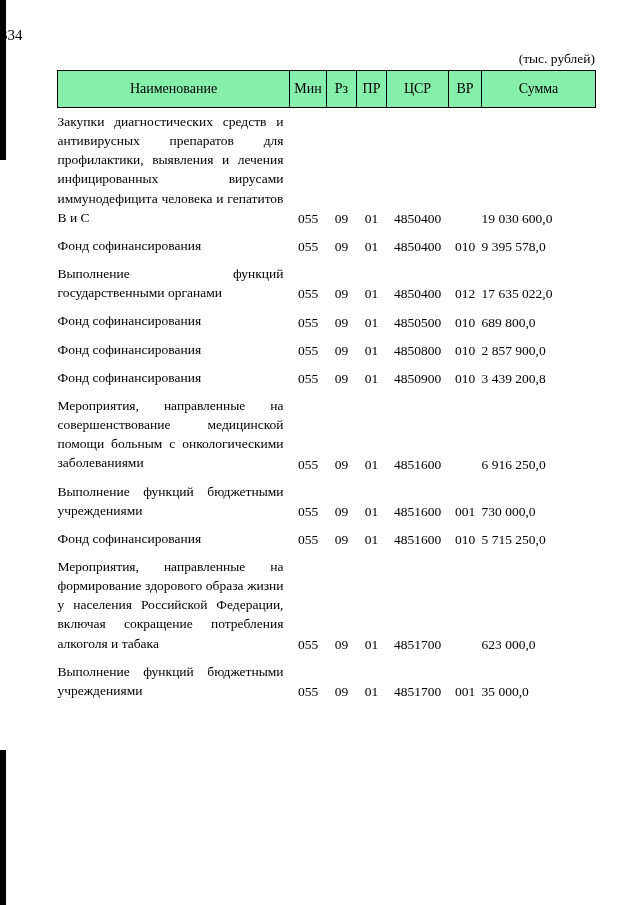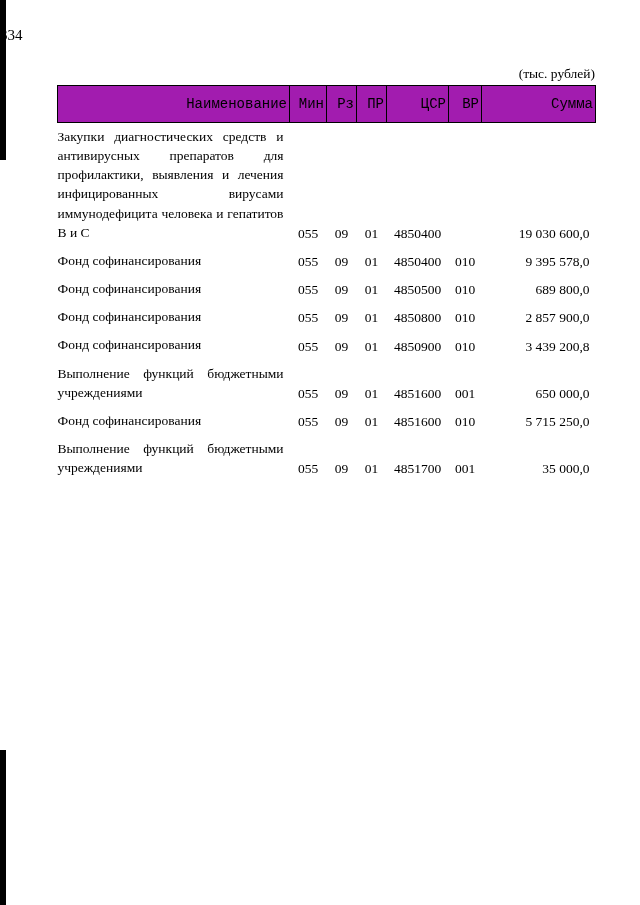--- a/index.html
+++ b/index.html
@@ -23,61 +23,60 @@
 
   .page-number {
     text-align: left;
     font-size: 15px;
     padding-top: 27px;
   }
   .units-note {
     text-align: right;
     font-size: 13.5px;
     padding-right: 45px;
-    margin-top: 22px;
+    margin-top: 7px;
   }
 
   table.budget {
     border-collapse: collapse;
     margin-left: 57px;
     margin-top: 3px;
     table-layout: fixed;
   }
   col.c-name { width: 232px; }
   col.c-min  { width: 37px; }
   col.c-rz   { width: 30px; }
   col.c-pr   { width: 30px; }
   col.c-csr  { width: 62px; }
   col.c-vr   { width: 33px; }
   col.c-sum  { width: 114px; }
 
   thead th {
     border: 1px solid #000;
     font-weight: normal;
     font-size: 14px;
-    text-align: right;
+    text-align: center;
     padding: 10px 2px;
-    background: #a21caf;
-    font-family: Liberation Mono, monospace;
+    background: #86efac;
   }
 
   tbody td {
     vertical-align: bottom;
     font-size: 13.5px;
     padding: 4px 0 5px 0;
   }
   td.cell-name {
     text-align: justify;
     line-height: 1.42;
     padding-right: 6px;
     vertical-align: top;
     font-family: Liberation Serif, serif;
   }
   td.cell-code { text-align: center; white-space: nowrap; }
-  td.cell-sum  { text-align: right; padding-right: 6px; white-space: nowrap; }
+  td.cell-sum  { text-align: left; padding-right: 6px; white-space: nowrap; }
 </style>
 </head>
 <body>
 
 <div class="scan-artifact top"></div>
 <div class="scan-artifact bottom"></div>
 
 <div class="page-number">334</div>
 <div class="units-note">(тыс. рублей)</div>
 
@@ -115,20 +114,29 @@
       <tr>
         <td class="cell-name">Фонд софинансирования</td>
         <td class="cell-code">055</td>
         <td class="cell-code">09</td>
         <td class="cell-code">01</td>
         <td class="cell-code">4850400</td>
         <td class="cell-code">010</td>
         <td class="cell-sum">9 395 578,0</td>
       </tr>
       <tr>
+        <td class="cell-name">Выполнение функций государственными органами</td>
+        <td class="cell-code">055</td>
+        <td class="cell-code">09</td>
+        <td class="cell-code">01</td>
+        <td class="cell-code">4850400</td>
+        <td class="cell-code">012</td>
+        <td class="cell-sum">17 635 022,0</td>
+      </tr>
+      <tr>
         <td class="cell-name">Фонд софинансирования</td>
         <td class="cell-code">055</td>
         <td class="cell-code">09</td>
         <td class="cell-code">01</td>
         <td class="cell-code">4850500</td>
         <td class="cell-code">010</td>
         <td class="cell-sum">689 800,0</td>
       </tr>
       <tr>
         <td class="cell-name">Фонд софинансирования</td>
@@ -140,38 +148,56 @@
         <td class="cell-sum">2 857 900,0</td>
       </tr>
       <tr>
         <td class="cell-name">Фонд софинансирования</td>
         <td class="cell-code">055</td>
         <td class="cell-code">09</td>
         <td class="cell-code">01</td>
         <td class="cell-code">4850900</td>
         <td class="cell-code">010</td>
         <td class="cell-sum">3 439 200,8</td>
+      </tr>
+      <tr>
+        <td class="cell-name">Мероприятия, направленные на совершенствование медицинской помощи больным с онкологическими заболеваниями</td>
+        <td class="cell-code">055</td>
+        <td class="cell-code">09</td>
+        <td class="cell-code">01</td>
+        <td class="cell-code">4851600</td>
+        <td class="cell-code"></td>
+        <td class="cell-sum">6 916 250,0</td>
       </tr>
       <tr>
         <td class="cell-name">Выполнение функций бюджетными учреждениями</td>
         <td class="cell-code">055</td>
         <td class="cell-code">09</td>
         <td class="cell-code">01</td>
         <td class="cell-code">4851600</td>
         <td class="cell-code">001</td>
-        <td class="cell-sum">650 000,0</td>
+        <td class="cell-sum">730 000,0</td>
       </tr>
       <tr>
         <td class="cell-name">Фонд софинансирования</td>
         <td class="cell-code">055</td>
         <td class="cell-code">09</td>
         <td class="cell-code">01</td>
         <td class="cell-code">4851600</td>
         <td class="cell-code">010</td>
         <td class="cell-sum">5 715 250,0</td>
+      </tr>
+      <tr>
+        <td class="cell-name">Мероприятия, направленные на формирование здорового образа жизни у населения Российской Федерации, включая сокращение потребления алкоголя и табака</td>
+        <td class="cell-code">055</td>
+        <td class="cell-code">09</td>
+        <td class="cell-code">01</td>
+        <td class="cell-code">4851700</td>
+        <td class="cell-code"></td>
+        <td class="cell-sum">623 000,0</td>
       </tr>
       <tr>
         <td class="cell-name">Выполнение функций бюджетными учреждениями</td>
         <td class="cell-code">055</td>
         <td class="cell-code">09</td>
         <td class="cell-code">01</td>
         <td class="cell-code">4851700</td>
         <td class="cell-code">001</td>
         <td class="cell-sum">35 000,0</td>
       </tr>

